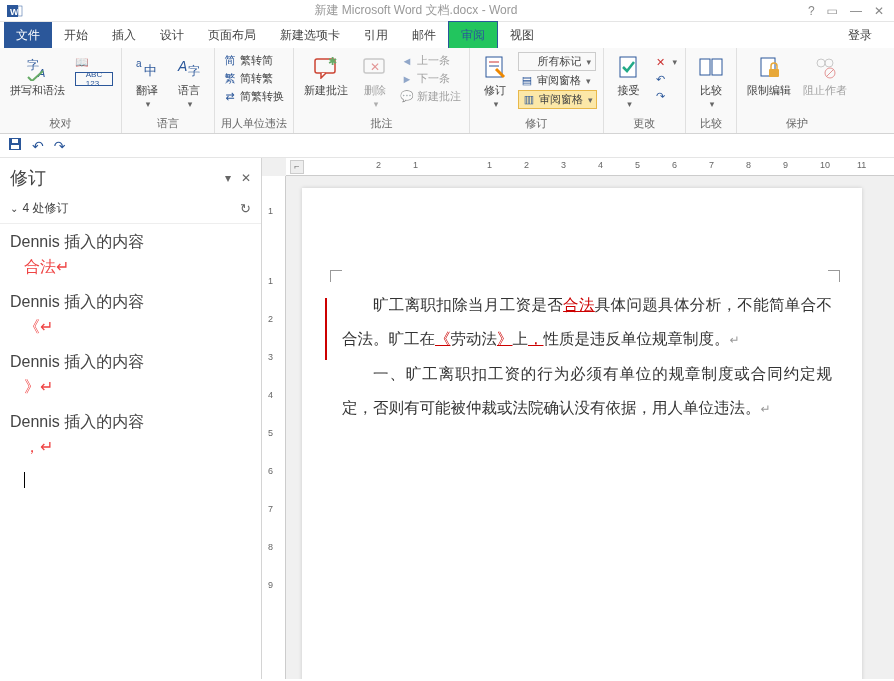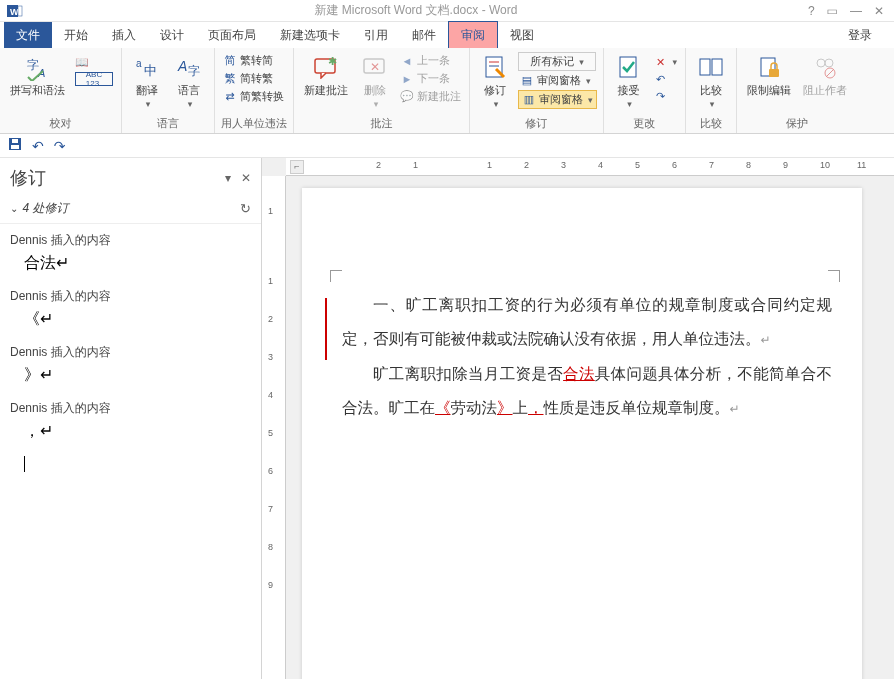--- a/index.html
+++ b/index.html
@@ -9,21 +9,21 @@
 .titlebar { height: 22px; background: #fff; display: flex; align-items: center; border-bottom: 1px solid #e5e5e5; }
 .titlebar .word-icon { width: 18px; height: 18px; margin-left: 6px; display: flex; align-items: center; justify-content: center; }
 .titlebar .doc-title { flex: 1; text-align: center; color: #999; font-size: 12px; }
 .titlebar .win-btns { display: flex; gap: 12px; padding-right: 10px; color: #888; }
 .titlebar .win-btns span { cursor: pointer; }
 
 
 .tabs { height: 26px; background: #fff; display: flex; align-items: flex-end; padding-left: 4px; }
 .tab { padding: 5px 12px 4px 12px; font-size: 12px; color: #444; cursor: pointer; }
 .tab.file { background: #2b579a; color: #fff; }
-.tab.active { background: #fca5a5; color: #2b579a; border: 1px solid #2b579a; border-bottom: none; }
+.tab.active { background: #22c55e; color: #2b579a; border: 1px solid #2b579a; border-bottom: none; }
 .tab.login { margin-left: auto; margin-right: 10px; }
 
 
 .ribbon { height: 86px; border-bottom: 1px solid #d4d4d4; display: flex; background: #f9f9f9; }
 .group { border-right: 1px solid #e0e0e0; padding: 4px 6px 2px 6px; display: flex; flex-direction: column; justify-content: space-between; }
 .group-body { display: flex; gap: 4px; flex: 1; align-items: flex-start; }
 .group-label { text-align: center; font-size: 11px; color: #666; padding-top: 2px; }
 .big-btn { display: flex; flex-direction: column; align-items: center; gap: 2px; padding: 2px 4px; cursor: pointer; min-width: 38px; }
 .big-btn .ico { width: 28px; height: 28px; display: flex; align-items: center; justify-content: center; font-size: 20px; }
 .big-btn .lbl { font-size: 11px; color: #444; text-align: center; line-height: 13px; white-space: nowrap; }
@@ -36,27 +36,27 @@
 .qat { height: 24px; display: flex; align-items: center; gap: 10px; padding-left: 8px; border-bottom: 1px solid #e5e5e5; background: #fff; }
 .qat .qbtn { color: #2b579a; cursor: pointer; font-size: 14px; }
 
 
 .main { display: flex; height: 521px; }
 .rev-pane { width: 262px; border-right: 1px solid #d4d4d4; display: flex; flex-direction: column; background: #fff; }
 .rev-head { padding: 8px 10px 4px 10px; display: flex; align-items: center; justify-content: space-between; }
 .rev-head h2 { font-size: 18px; font-weight: normal; color: #444; }
 .rev-head .ctl { color: #666; cursor: pointer; font-size: 12px; }
 .rev-sub { padding: 6px 10px; display: flex; align-items: center; justify-content: space-between; border-bottom: 1px solid #eee; }
-.rev-sub .cnt { font-size: 12px; color: #444; font-style: italic; }
+.rev-sub .cnt { font-size: 12px; color: #444; }
 .rev-sub .chev { font-size: 10px; color: #444; margin-right: 4px; }
 .rev-sub .ref { color: #666; cursor: pointer; font-size: 13px; }
 .rev-list { flex: 1; overflow: auto; padding: 8px 10px; }
 .rev-item { margin-bottom: 12px; }
-.rev-item .who { font-size: 12px; color: #444; }
-.rev-item .what { font-size: 16px; color: #000000; padding: 4px 0 2px 14px; font-family: "SimSun", serif; }
+.rev-item .who { font-size: 16px; color: #444; }
+.rev-item .what { font-size: 16px; color: #ef4444; padding: 4px 0 2px 14px; font-family: "SimSun", serif; }
 .cursor-bar { width: 1px; height: 16px; background: #000; margin-left: 14px; margin-top: 6px; }
 
 
 .doc-wrap { flex: 1; display: flex; flex-direction: column; background: #f0f0f0; position: relative; }
 .ruler-h { height: 18px; background: #fff; border-bottom: 1px solid #ccc; position: relative; margin-left: 24px; font-size: 9px; color: #666; display: flex; align-items: center; overflow: hidden; }
 .ruler-h .rlabel { position: absolute; left: 4px; background: #eee; width: 14px; height: 14px; border: 1px solid #ccc; font-size: 9px; text-align: center; }
 .ruler-h .ticks { position: absolute; left: 90px; top: 2px; white-space: nowrap; letter-spacing: 0; font-family: monospace; }
 .ruler-h .ticks span { display: inline-block; width: 37px; text-align: left; }
 .doc-scroll { flex: 1; display: flex; overflow: hidden; }
 .ruler-v { width: 24px; background: #fff; border-right: 1px solid #ccc; position: relative; font-size: 9px; color: #666; }
@@ -225,21 +225,21 @@
               <rect x="4" y="2" width="16" height="20" fill="#fff" stroke="#2b579a"></rect>
               <line x1="7" y1="7" x2="17" y2="7" stroke="#c33"></line>
               <line x1="7" y1="11" x2="17" y2="11" stroke="#2b579a"></line>
               <path d="M14 14 L22 22" stroke="#e80" stroke-width="3"></path>
             </svg>
           </span>
         <span class="lbl">修订</span>
           <span class="dd">▾</span>
       </div>
       <div class="stack">
-        <div class="row" style="border:1px solid #ccc;padding:1px 4px;width:78px;justify-content:center">
+        <div class="row" style="border:1px solid #ccc;padding:1px 4px;width:78px;justify-content:flex-end">
             <span>所有标记</span>
             <span class="dd">▾</span>
           </div>
         <div class="row">
             <span class="mi">▤</span>
             <span>审阅窗格</span>
             <span class="dd">▾</span>
           </div>
         <div class="row" style="background:#fce8a8;border:1px solid #e8b84a;padding:1px 3px">
             <span class="mi">▥</span>
@@ -389,22 +389,22 @@
         <span class="vt" style="top:328px">7</span>
         <span class="vt" style="top:366px">8</span>
         <span class="vt" style="top:404px">9</span>
       </div>
       <div class="page">
         <div class="track-bar"></div>
         <span class="corner tl"></span>
         <span class="corner tr"></span>
         <div class="doc-text">
           <p style="text-indent:2em">
+            <span>旷工离职扣除当月工资是否</span><span class="ins">合法</span><span>具体问题具体分析，不能简单合不合法。旷工在</span><span class="ins">《</span><span>劳动法</span><span class="ins">》</span><span>上</span><span class="ins">，</span><span>性质是违反单位规章制度。</span><span class="ret">↵</span>
+          </p>
+          <p style="text-indent:2em">
             <span>一、旷工离职扣工资的行为必须有单位的规章制度或合同约定规定，否则有可能被仲裁或法院确认没有依据，用人单位违法。</span><span class="ret">↵</span>
           </p>
-          <p style="text-indent:2em">
-            <span>旷工离职扣除当月工资是否</span><span class="ins">合法</span><span>具体问题具体分析，不能简单合不合法。旷工在</span><span class="ins">《</span><span>劳动法</span><span class="ins">》</span><span>上</span><span class="ins">，</span><span>性质是违反单位规章制度。</span><span class="ret">↵</span>
-          </p>
         </div>
       </div>
     </div>
   </div>
 </div>
 
 </body></html>

